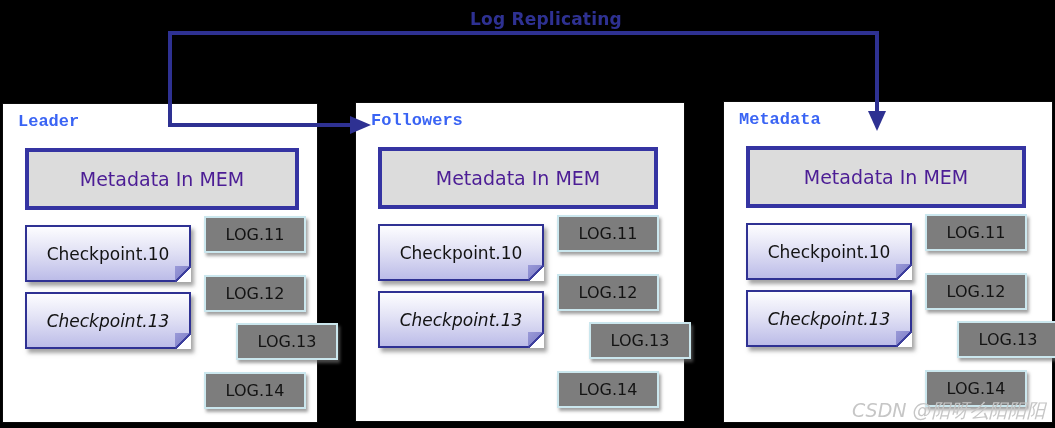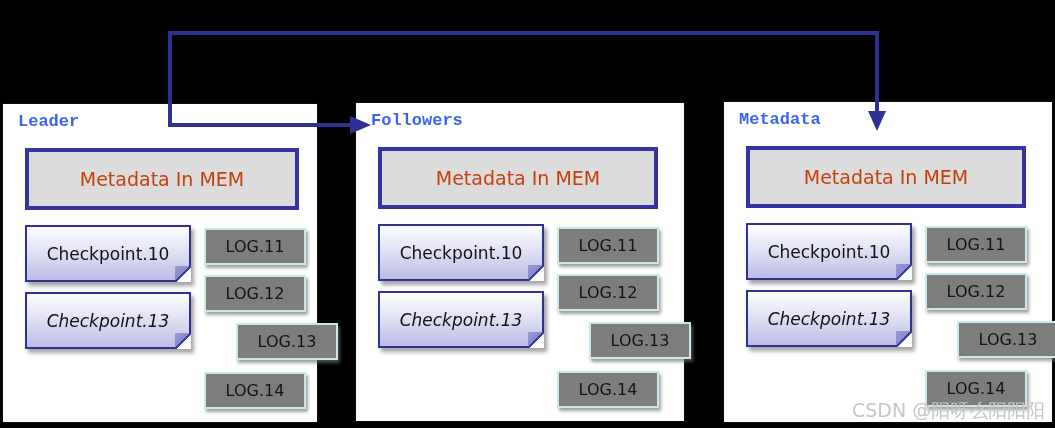--- a/index.html
+++ b/index.html
@@ -23,21 +23,21 @@
   #panel-followers{left:355px;}
   #panel-observers{left:723px;top:101px;height:322px;}
   .panel-title{
     position:absolute;left:15px;top:8px;
     color:#3a64f4;font-size:17px;font-weight:bold;white-space:nowrap;font-family:Liberation Mono, monospace;
   }
   .metadata-box{
     position:absolute;left:22px;top:44px;width:272px;height:54px;
     background:#dcdcdc;border:4px solid #3534a2;
     display:flex;align-items:center;justify-content:center;
-    font-size:19px;color:#c2410c;white-space:nowrap;
+    font-size:19px;color:#4c1d95;white-space:nowrap;
   }
   #panel-leader .metadata-box{width:266px;}
   
   .checkpoint{
     position:absolute;left:22px;width:162px;height:53px;
     background:linear-gradient(180deg,#fdfdff 0%,#e2e2f5 45%,#bcbce8 100%);
     border:2px solid #2f3193;
     box-shadow:3px 4px 4px rgba(90,90,90,0.55);
     display:flex;align-items:center;justify-content:center;
     font-size:17px;color:#121212;white-space:nowrap;
@@ -50,42 +50,44 @@
       #9a9ad8 0%,#8a8ace 44%,#3d3f9e 44%,#3d3f9e 54%,#ffffff 54%,#ffffff 100%);
   }
   
   .log-box{
     position:absolute;left:201px;width:98px;height:33px;
     background:#7d7d7d;border:2px solid #cbe7ee;
     box-shadow:2px 3px 3px rgba(110,110,110,0.65);
     display:flex;align-items:center;justify-content:center;
     font-size:16px;color:#131313;white-space:nowrap;
   }
-  .log-1{top:124px;}
+  .log-1{top:112px;}
   .log-2{top:171px;text-align:right;}
   .log-3{top:219px;margin-left:32px;}
   .log-4{top:268px;}
   
   .watermark{
     position:absolute;left:852px;top:398px;z-index:10;
     color:#c6c6c6;font-size:19px;white-space:nowrap;
     font-family:"DejaVu Sans","Liberation Sans",sans-serif;
+    font-style:italic;
   }
 </style>
 </head>
 <body>
 
 <div id="canvas">
 
   <svg id="arrow-svg" width="1055" height="428" viewBox="0 0 1055 428">
     <polyline points="170,125 170,33 877,33 877,113" fill="none" stroke="#2e3192" stroke-width="4"></polyline>
     <polygon points="877,131 868,111 886,111" fill="#2e3192"></polygon>
     <line x1="168" y1="125" x2="352" y2="125" stroke="#2e3192" stroke-width="4"></line>
     <polygon points="371,125 350,116 350,134" fill="#2e3192"></polygon>
   </svg>
+  <div class="arrow-label">Log Replicating</div>
 
   <div class="panel" id="panel-leader">
     <div class="panel-title">Leader</div>
     <div class="metadata-box">Metadata In MEM</div>
     <div class="checkpoint cp10">Checkpoint.10</div>
     <div class="checkpoint cp13">Checkpoint.13</div>
     <div class="log-box log-1">LOG.11</div>
     <div class="log-box log-2">LOG.12</div>
     <div class="log-box log-3">LOG.13</div>
     <div class="log-box log-4">LOG.14</div>

